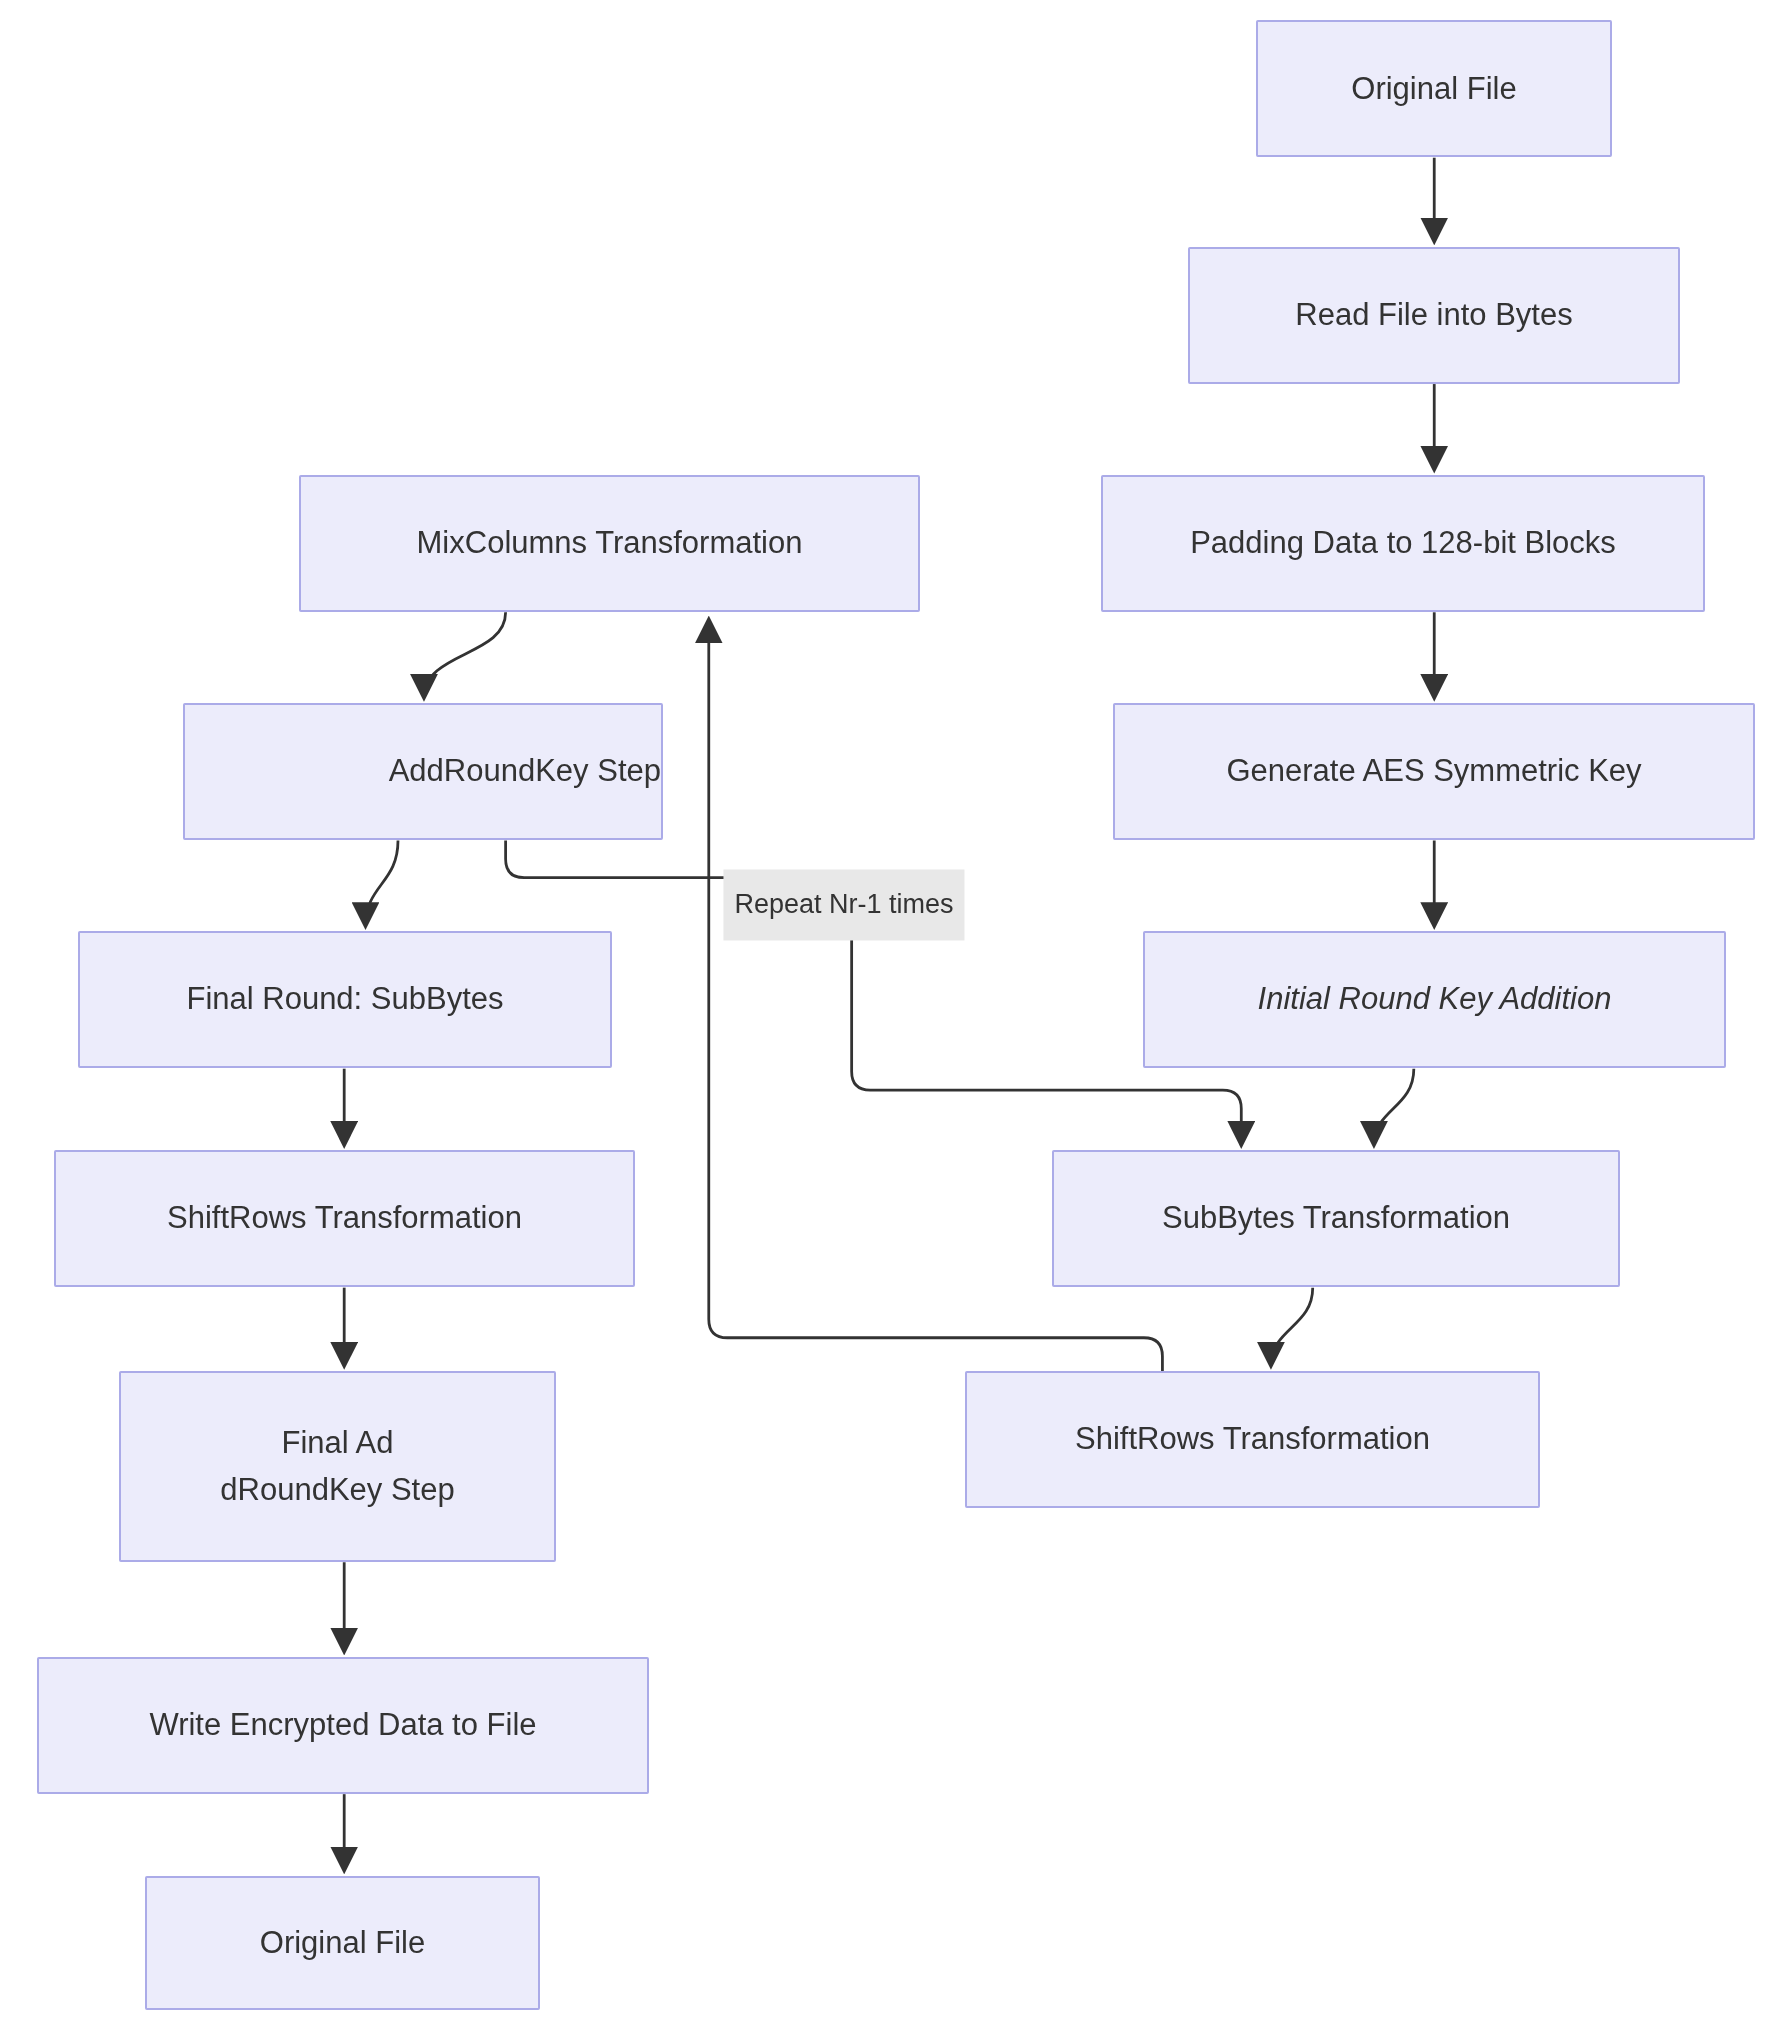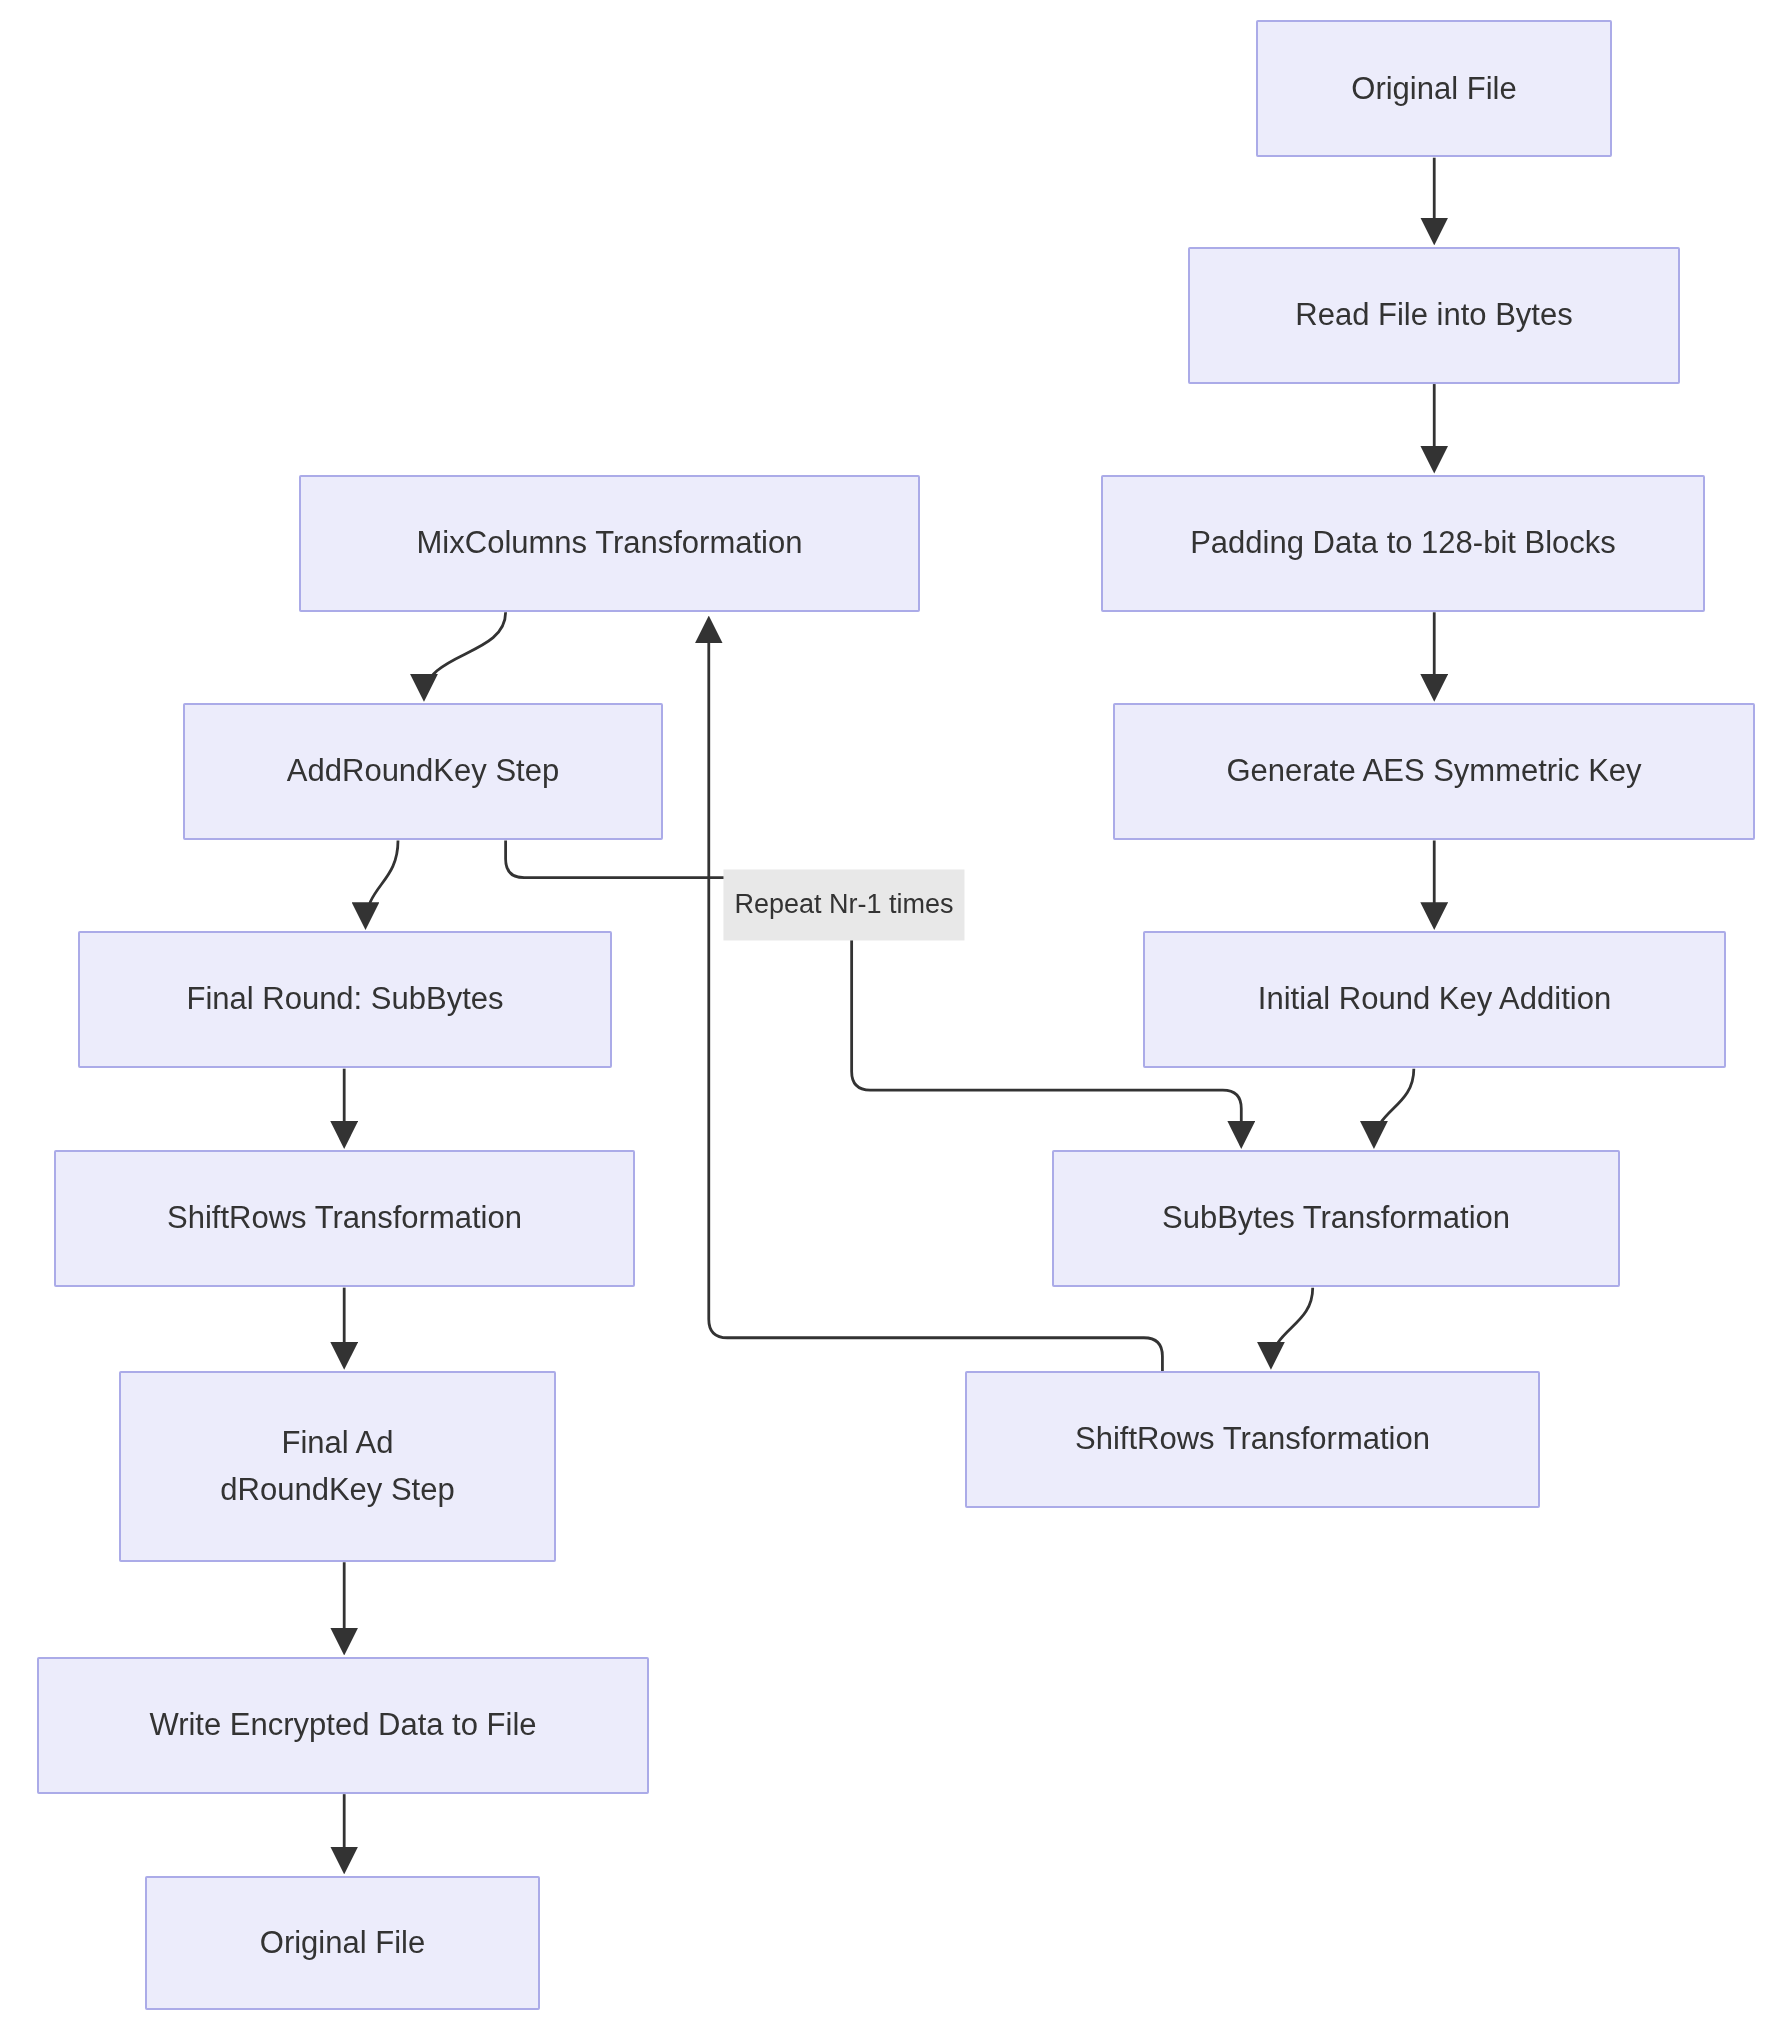--- a/index.html
+++ b/index.html
@@ -88,37 +88,37 @@
   </div>
 
   <div class="node" style="left: 1101px; top: 475px; width: 604px; height: 137px;">
     <span class="node-label">Padding Data to 128-bit Blocks</span>
   </div>
 
   <div class="node" style="left: 1113px; top: 703px; width: 642px; height: 137px;">
     <span class="node-label">Generate AES Symmetric Key</span>
   </div>
 
-  <div class="node" style="left: 1143px; top: 931px; width: 583px; height: 137px;">
+  <div class="node" style="left: 1143px; top: 931px; width: 583px; height: 137px; font-style: italic;">
     <span class="node-label">Initial Round Key Addition</span>
   </div>
 
   <div class="node" style="left: 1052px; top: 1150px; width: 568px; height: 137px;">
     <span class="node-label">SubBytes Transformation</span>
   </div>
 
   <div class="node" style="left: 965px; top: 1371px; width: 575px; height: 137px;">
     <span class="node-label">ShiftRows Transformation</span>
   </div>
 
   <div class="node" style="left: 299px; top: 475px; width: 621px; height: 137px;">
     <span class="node-label">MixColumns Transformation</span>
   </div>
 
-  <div class="node" style="left: 183px; top: 703px; width: 480px; height: 137px;">
+  <div class="node" style="left: 183px; top: 703px; width: 480px; height: 137px; justify-content: flex-end;">
     <span class="node-label">AddRoundKey Step</span>
   </div>
 
   <div class="node" style="left: 78px; top: 931px; width: 534px; height: 137px;">
     <span class="node-label">Final Round: SubBytes</span>
   </div>
 
   <div class="node" style="left: 54px; top: 1150px; width: 581px; height: 137px;">
     <span class="node-label">ShiftRows Transformation</span>
   </div>

